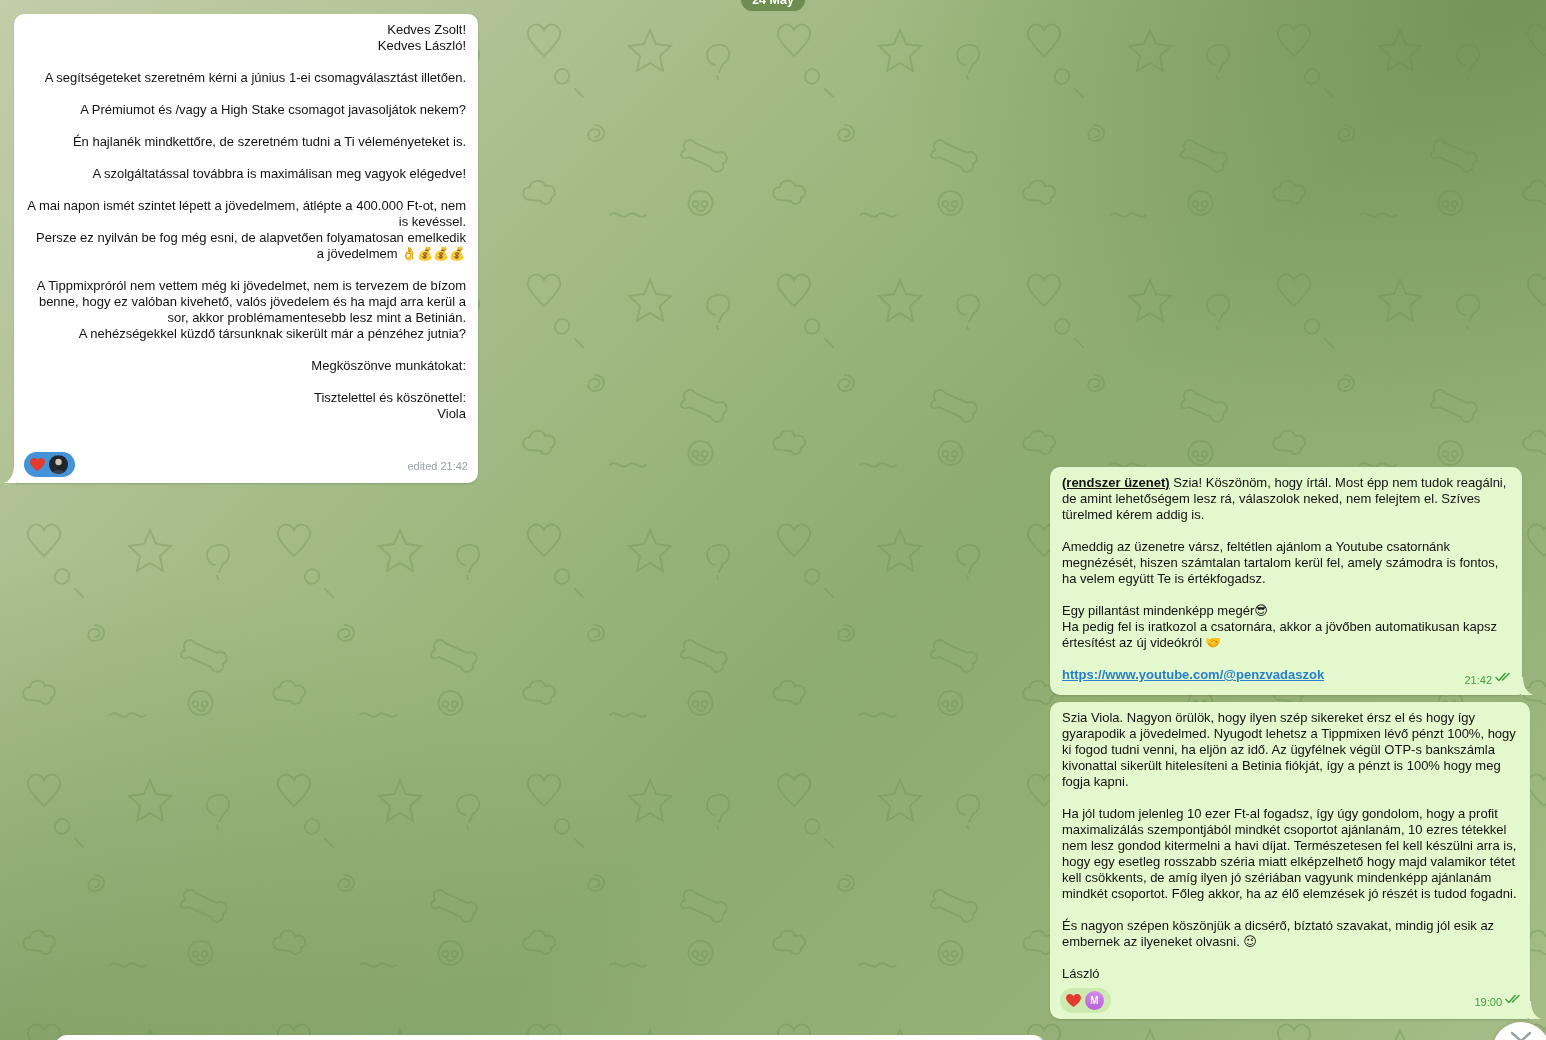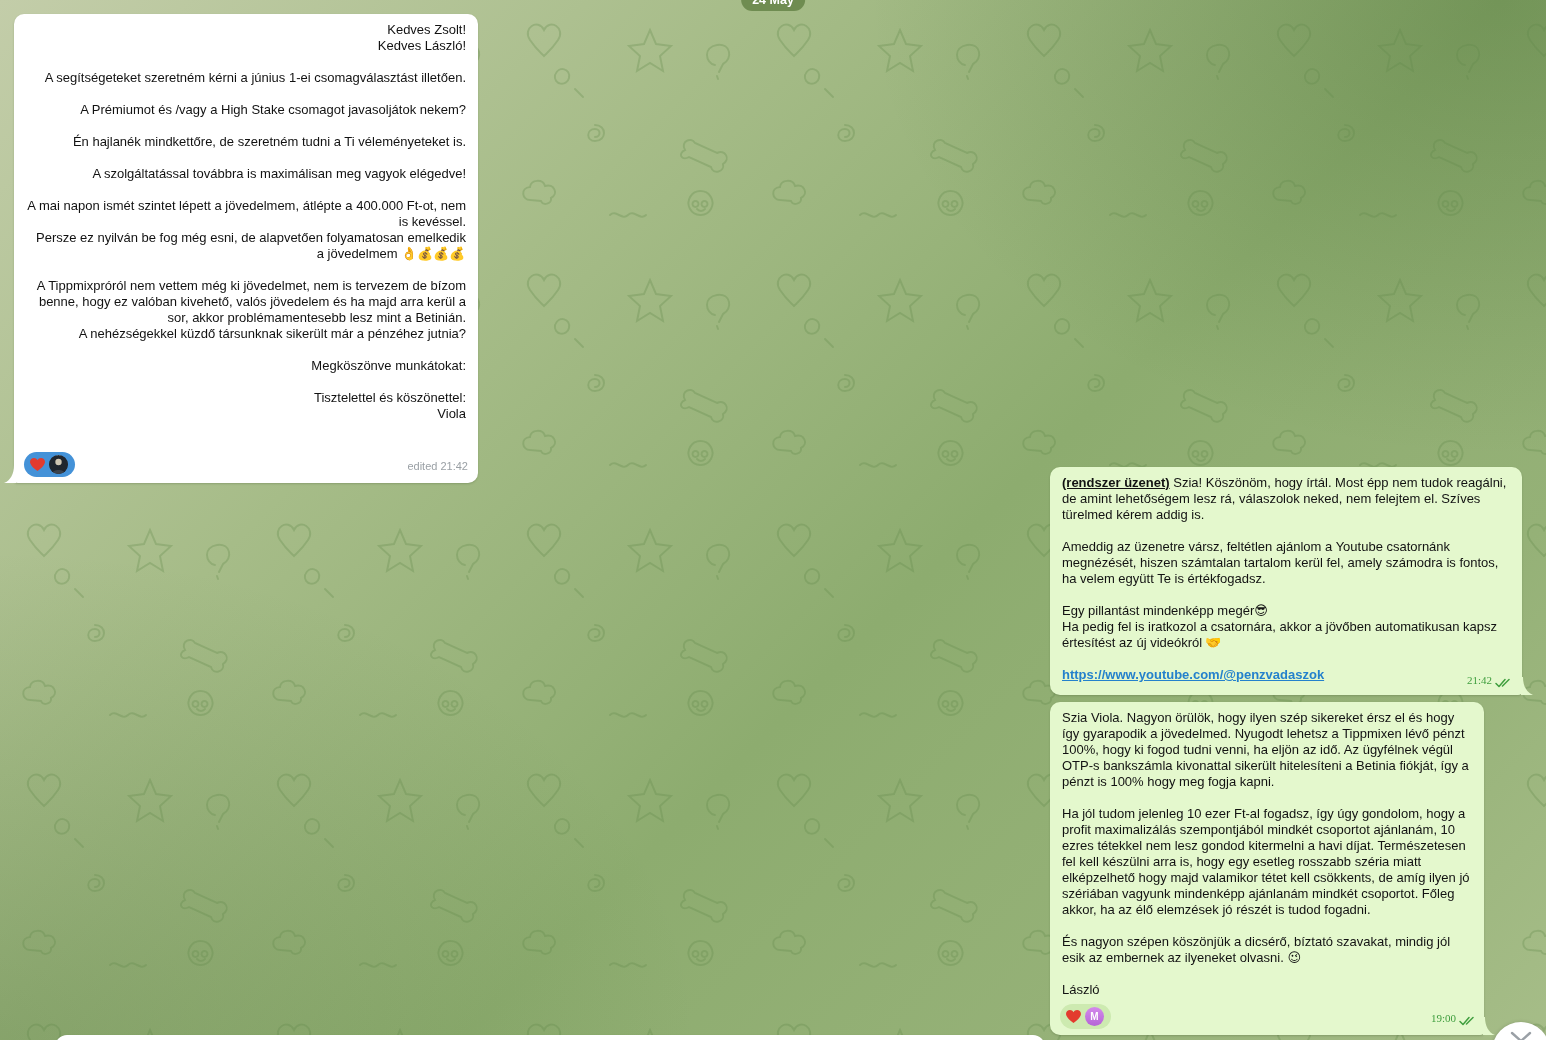--- a/index.html
+++ b/index.html
@@ -13,21 +13,21 @@
   }
   svg.doodles{position:absolute;inset:0;display:block;}
   .bubble{
     position:absolute;font-size:13px;line-height:16px;color:#121212;
     border-radius:10px;box-shadow:0 1px 2px rgba(60,80,40,.25);
   }
   .bubble.in{background:#ffffff;border-bottom-left-radius:4px;}
   .bubble.out{background:#e4f8cd;border-bottom-right-radius:4px;}
   .txt{white-space:pre-wrap;padding:8px 12px 2px 12px;}
   .foot{display:flex;justify-content:space-between;align-items:flex-end;padding:4px 10px 6px 10px;}
-  .meta{color:#3f9e3e;font-size:11px;display:flex;gap:3px;align-items:flex-end;white-space:nowrap;font-family:Liberation Serif, serif;}
+  .meta{color:#3f9e3e;font-size:11px;display:flex;gap:3px;align-items:flex-start;white-space:nowrap;}
   .meta.abs{position:absolute;right:12px;bottom:7px;}
   .edited{color:#9aa0a5;font-size:11px;padding-bottom:3px;margin-top:30px;}
   .sys-prefix{font-weight:bold;text-decoration:underline;}
   a.msg-link{color:#2481cc;text-decoration:underline;cursor:pointer;font-weight:bold;}
   .tail{position:absolute;bottom:0;}
   .tail.left{left:-10px;}
   .tail.right{right:-11px;}
   .date-pill{
     position:absolute;top:-11px;left:50%;transform:translateX(-50%);
     background:rgba(106,136,76,.92);color:#fff;font-size:12.5px;font-weight:bold;
@@ -133,21 +133,21 @@
       <svg width="15" height="10" viewBox="0 0 15 10">
         <path d="M1 5.5 L4 8.5 L10 1.5" stroke="#3f9e3e" stroke-width="1.5" fill="none" stroke-linecap="round" stroke-linejoin="round"></path>
         <path d="M7.5 8 L14 1.5" stroke="#3f9e3e" stroke-width="1.5" fill="none" stroke-linecap="round"></path>
       </svg>
     </div>
     <svg class="tail right" width="12" height="18" viewBox="0 0 12 18">
       <path d="M0 0 L0 18 L12 18 C5.5 15.5 2 9 2 0 Z" fill="#e4f8cd"></path>
     </svg>
   </div>
 
-  <div class="bubble out" style="left:1050px;top:702px;width:434px;">
+  <div class="bubble out" style="left:1050px;top:702px;width:480px;">
     <div class="txt">Szia Viola. Nagyon örülök, hogy ilyen szép sikereket érsz el és hogy így gyarapodik a jövedelmed. Nyugodt lehetsz a Tippmixen lévő pénzt 100%, hogy ki fogod tudni venni, ha eljön az idő. Az ügyfélnek végül OTP-s bankszámla kivonattal sikerült hitelesíteni a Betinia fiókját, így a pénzt is 100% hogy meg fogja kapni.
 
 Ha jól tudom jelenleg 10 ezer Ft-al fogadsz, így úgy gondolom, hogy a profit maximalizálás szempontjából mindkét csoportot ajánlanám, 10 ezres tétekkel nem lesz gondod kitermelni a havi díjat. Természetesen fel kell készülni arra is, hogy egy esetleg rosszabb széria miatt elképzelhető hogy majd valamikor tétet kell csökkents, de amíg ilyen jó szériában vagyunk mindenképp ajánlanám mindkét csoportot. Főleg akkor, ha az élő elemzések jó részét is tudod fogadni.
 
 És nagyon szépen köszönjük a dicsérő, bíztató szavakat, mindig jól esik az embernek az ilyeneket olvasni. 😉
 
 László</div>
     <div class="foot">
       <div class="rx-pill green">
         <svg width="15" height="14" viewBox="0 0 16 15">

